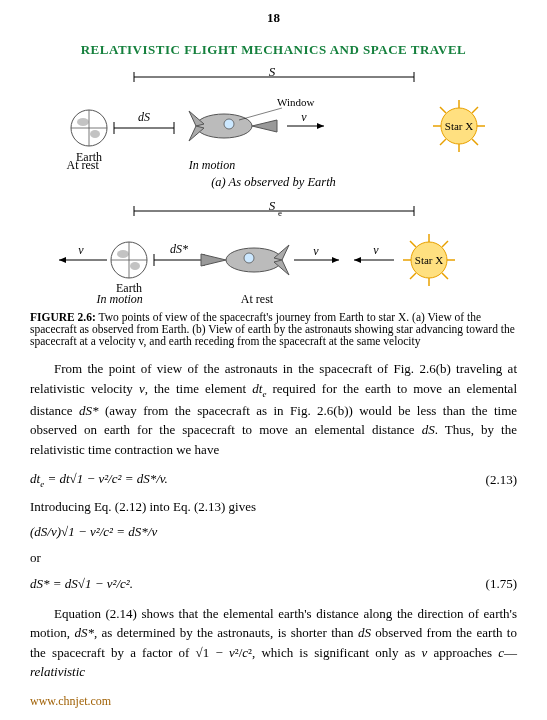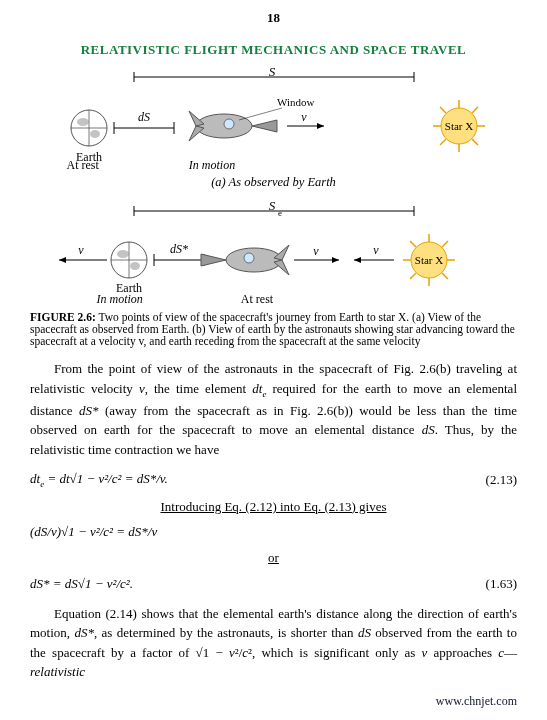--- a/index.html
+++ b/index.html
@@ -60,27 +60,26 @@
       right: 0;
       font-size: 13px;
     }
     .eq-content {
       font-style: italic;
       font-size: 13px;
     }
     .inline-text {
       font-size: 13px;
       line-height: 1.5;
-      text-align: center;
+      text-align: left;
       margin: 4px 0;
-      text-decoration: underline;
     }
     .bottom-url {
-      text-align: right;
-      color: #0f172a;
+      text-align: left;
+      color: #a16207;
       font-size: 12px;
       margin-top: 10px;
     }
     
     .diagram-area {
       display: flex;
       flex-direction: column;
       align-items: center;
       margin: 4px 0;
     }
@@ -266,20 +265,20 @@
 </div>
 
 <p class="inline-text">
   <span>or</span>
 </p>
 
 <div class="equation-line">
   <span class="eq-content math-text">
     <span class="math-text">dS*</span> = <span class="math-text">dS</span>√1 − <span class="math-text">v</span>²/<span class="math-text">c</span>².
   </span>
-  <span class="eq-number">(1.63)</span>
+  <span class="eq-number">(1.75)</span>
 </div>
 
 <p class="body-text">
   Equation (2.14) shows that the elemental earth's distance along the direction of earth's motion, <span class="math-text">dS*</span>, as determined by the astronauts, is shorter than <span class="math-text">dS</span> observed from the earth to the spacecraft by a factor of √1 − <span class="math-text">v</span>²/<span class="math-text">c</span>², which is significant only as <span class="math-text">v</span> approaches <span class="math-text">c</span>—<span class="math-text">relativistic</span>
 </p>
 
 <div class="bottom-url">www.chnjet.com</div>
 
 </body></html>

